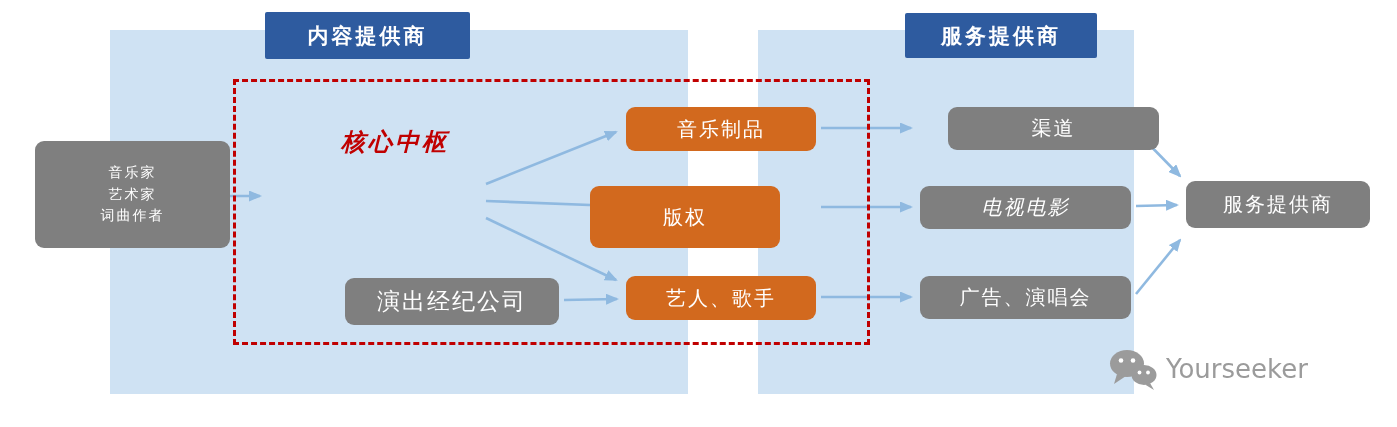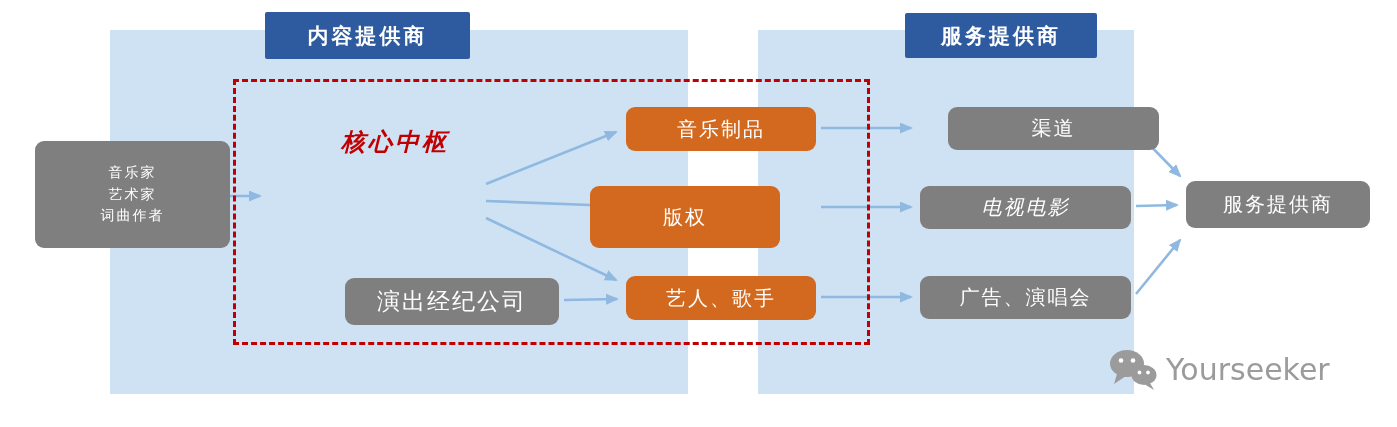--- a/index.html
+++ b/index.html
@@ -67,21 +67,21 @@
     letter-spacing:3px;text-align:center;
   }
 
   .watermark{
     position:absolute;
     left:1108px;top:348px;
     display:flex;align-items:center;gap:8px;
     color:var(--watermark-text,#9b9b9b);
   }
   .watermark .wm-text{
-    font-size:30px;
+    font-size:26px;
     color:var(--watermark-text,#9b9b9b);
   }
   .wm-icon{width:50px;height:42px;display:block;}
 </style>
 </head>
 <body>
 
 <div class="canvas">
 
   <div class="panel panel-left"></div>

